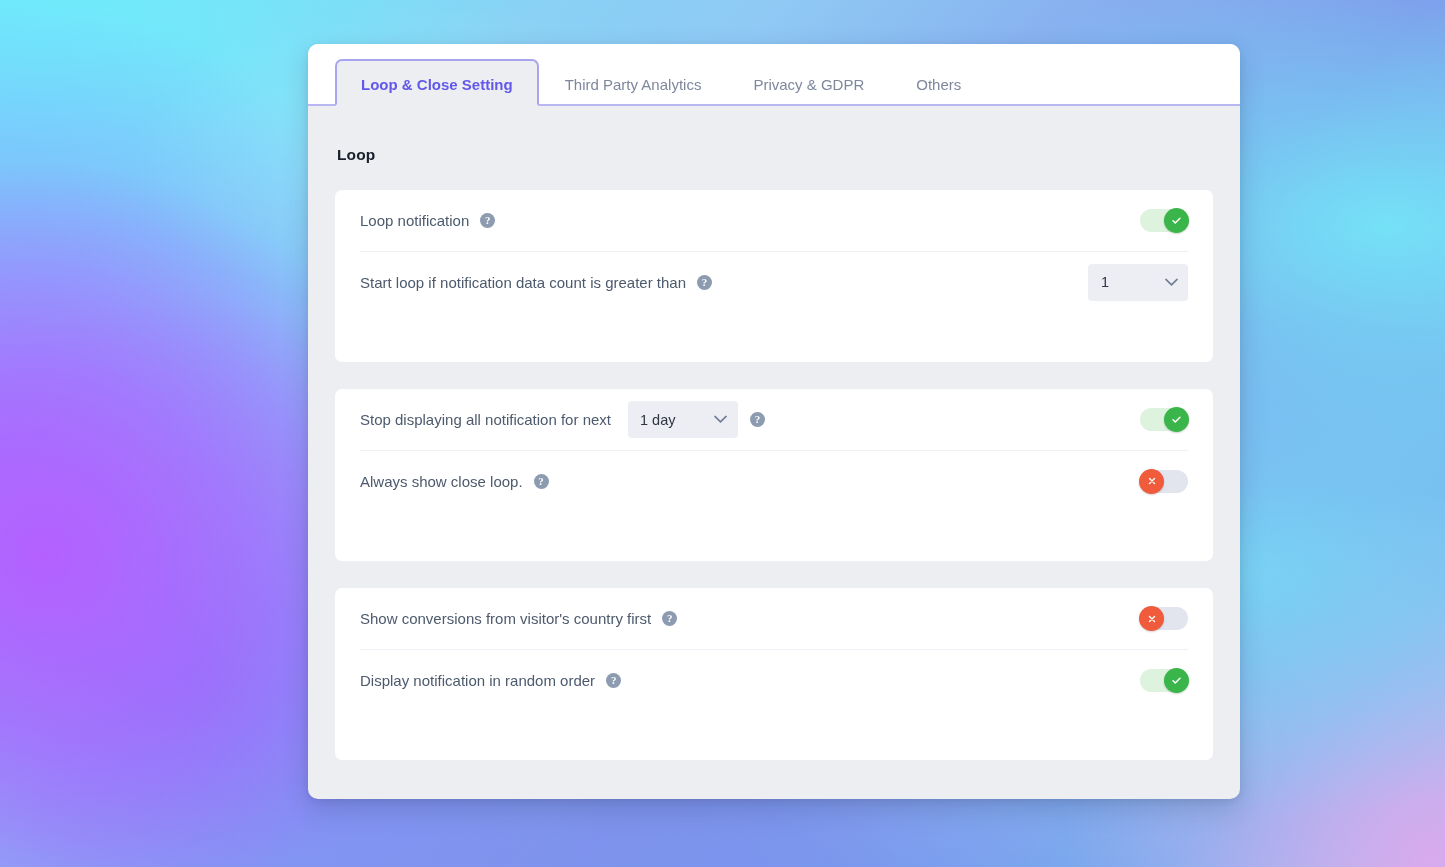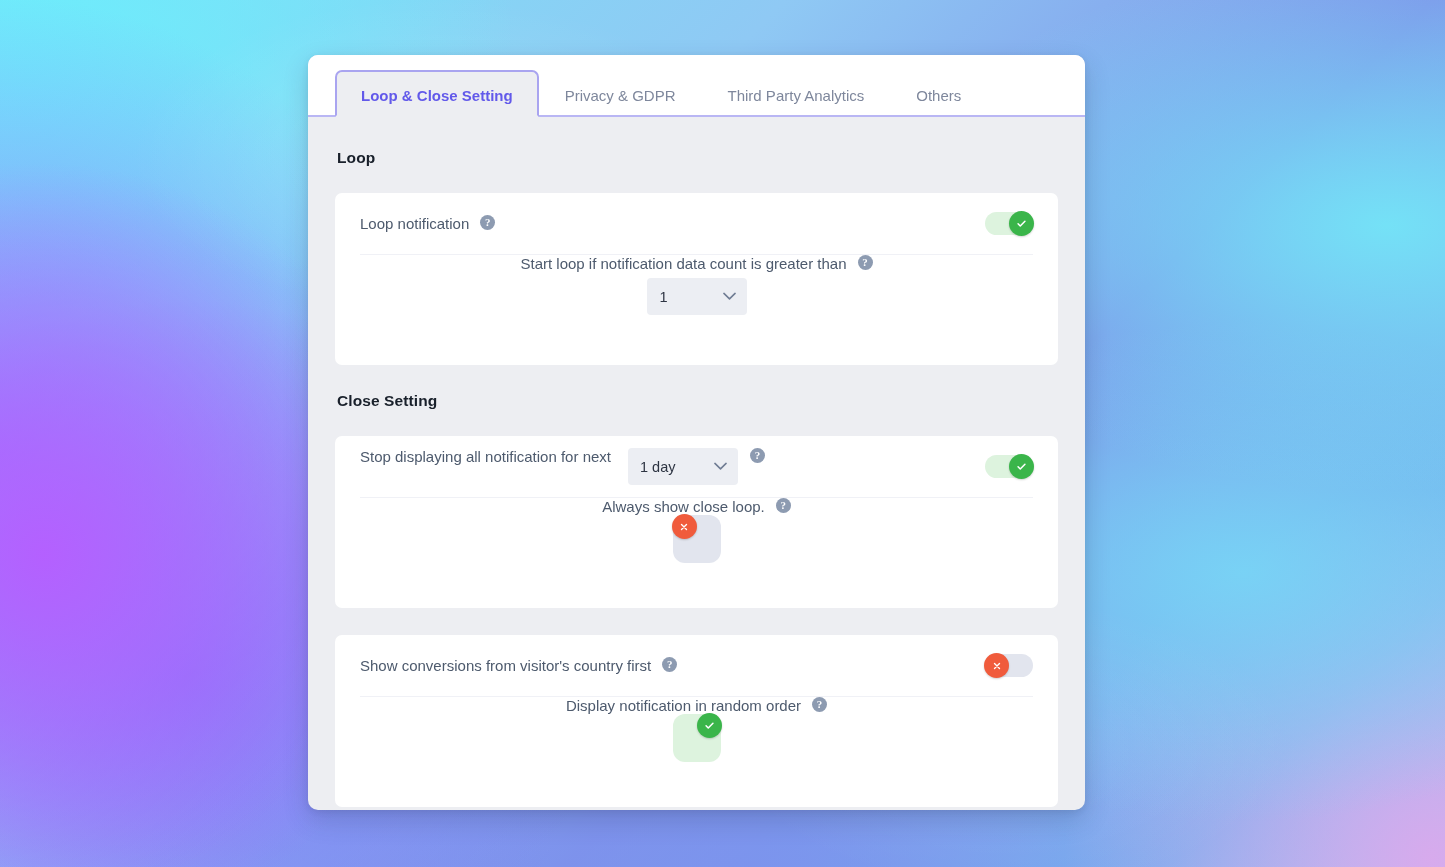--- a/index.html
+++ b/index.html
@@ -35,22 +35,22 @@
     inset: 0;
     background:
       radial-gradient(ellipse 30% 26% at 30% 18%, rgba(255,255,255,0.16) 0%, rgba(255,255,255,0) 70%),
       radial-gradient(ellipse 28% 24% at 70% 86%, rgba(255,255,255,0.10) 0%, rgba(255,255,255,0) 70%);
   }
 
   
   .panel {
     position: absolute;
     left: 308px;
-    top: 55px;
-    width: 777px;
+    top: 44px;
+    width: 932px;
     height: 755px;
     background: #edeef2;
     border-radius: 10px;
     box-shadow: 0 10px 26px rgba(36,46,80,0.20), 0 2px 6px rgba(36,46,80,0.10);
     overflow: hidden;
     display: flex;
     flex-direction: column;
   }
 
   
@@ -93,42 +93,43 @@
     flex: 1 1 auto;
     padding: 28px 27px 0 27px;
     overflow: hidden;
   }
 
   .section { margin-bottom: 27px; }
   .section-title {
     font-size: 15.5px;
     font-weight: bold;
     color: #19202b;
-    margin: 4px 0 14px 2px;
+    margin: 12px 0 14px 2px;
     letter-spacing: 0.1px;
   }
   .card {
     background: #ffffff;
     border-radius: 7px;
     padding: 0 25px;
   }
   .card.loop    { height: 172px; }
   .card.close   { height: 172px; }
   .card.order   { height: 172px; }
 
   .row {
     display: flex;
     align-items: center;
     justify-content: space-between;
     height: 61px;
     margin-top: 26px;
   }
-  .row + .row { margin-top: 0; border-top: 1px solid #f0f1f6; flex-direction: column; }
+  .row + .row { margin-top: 0; border-top: 1px solid #f0f1f6; }
   .row-left {
     display: flex;
+    align-items: center;
     gap: 11px;
   }
   .row-label {
     font-size: 15px;
     color: #4d5a6d;
     white-space: nowrap;
   }
 
   
   .help-icon {
@@ -207,22 +208,22 @@
 </style>
 </head>
 <body>
 
 <div class="wallpaper"></div>
 
 <div class="panel">
 
   <div class="tabbar">
     <div class="tab active">Loop &amp; Close Setting</div>
+    <div class="tab">Third Party Analytics</div>
     <div class="tab">Privacy &amp; GDPR</div>
-    <div class="tab">Third Party Analytics</div>
     <div class="tab">Others</div>
   </div>
 
   <div class="panel-body">
 
     <div class="section">
       <div class="section-title">Loop</div>
       <div class="card loop">
 
         <div class="row">
@@ -251,21 +252,20 @@
                 <path d="M1 1.2L7 7L13 1.2" stroke="#6f7c93" stroke-width="1.7" stroke-linecap="round" stroke-linejoin="round"></path>
               </svg>
             </span>
           </div>
         </div>
 
       </div>
     </div>
 
     <div class="section">
-      <div class="section-title">Close Setting</div>
       <div class="card close">
 
         <div class="row">
           <div class="row-left">
             <span class="row-label">Stop displaying all notification for next</span>
             <div class="select day">
               <span class="value">1 day</span>
               <span class="chev">
                 <svg width="13" height="9" viewBox="0 0 14 9" fill="none">
                   <path d="M1 1.2L7 7L13 1.2" stroke="#6f7c93" stroke-width="1.7" stroke-linecap="round" stroke-linejoin="round"></path>

